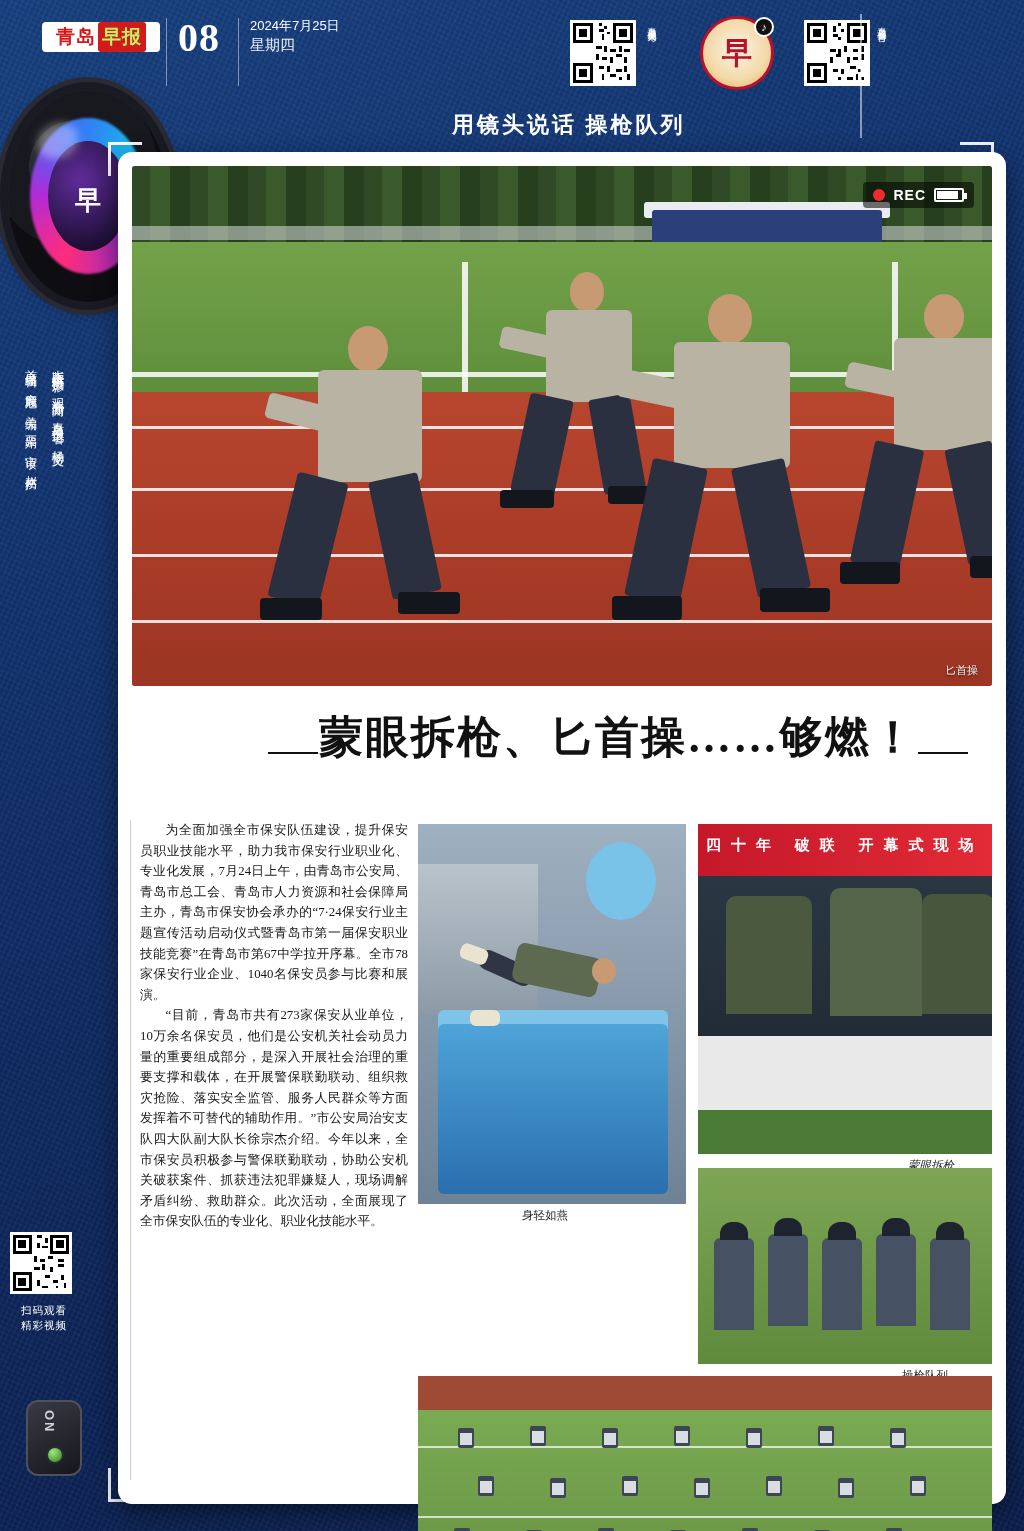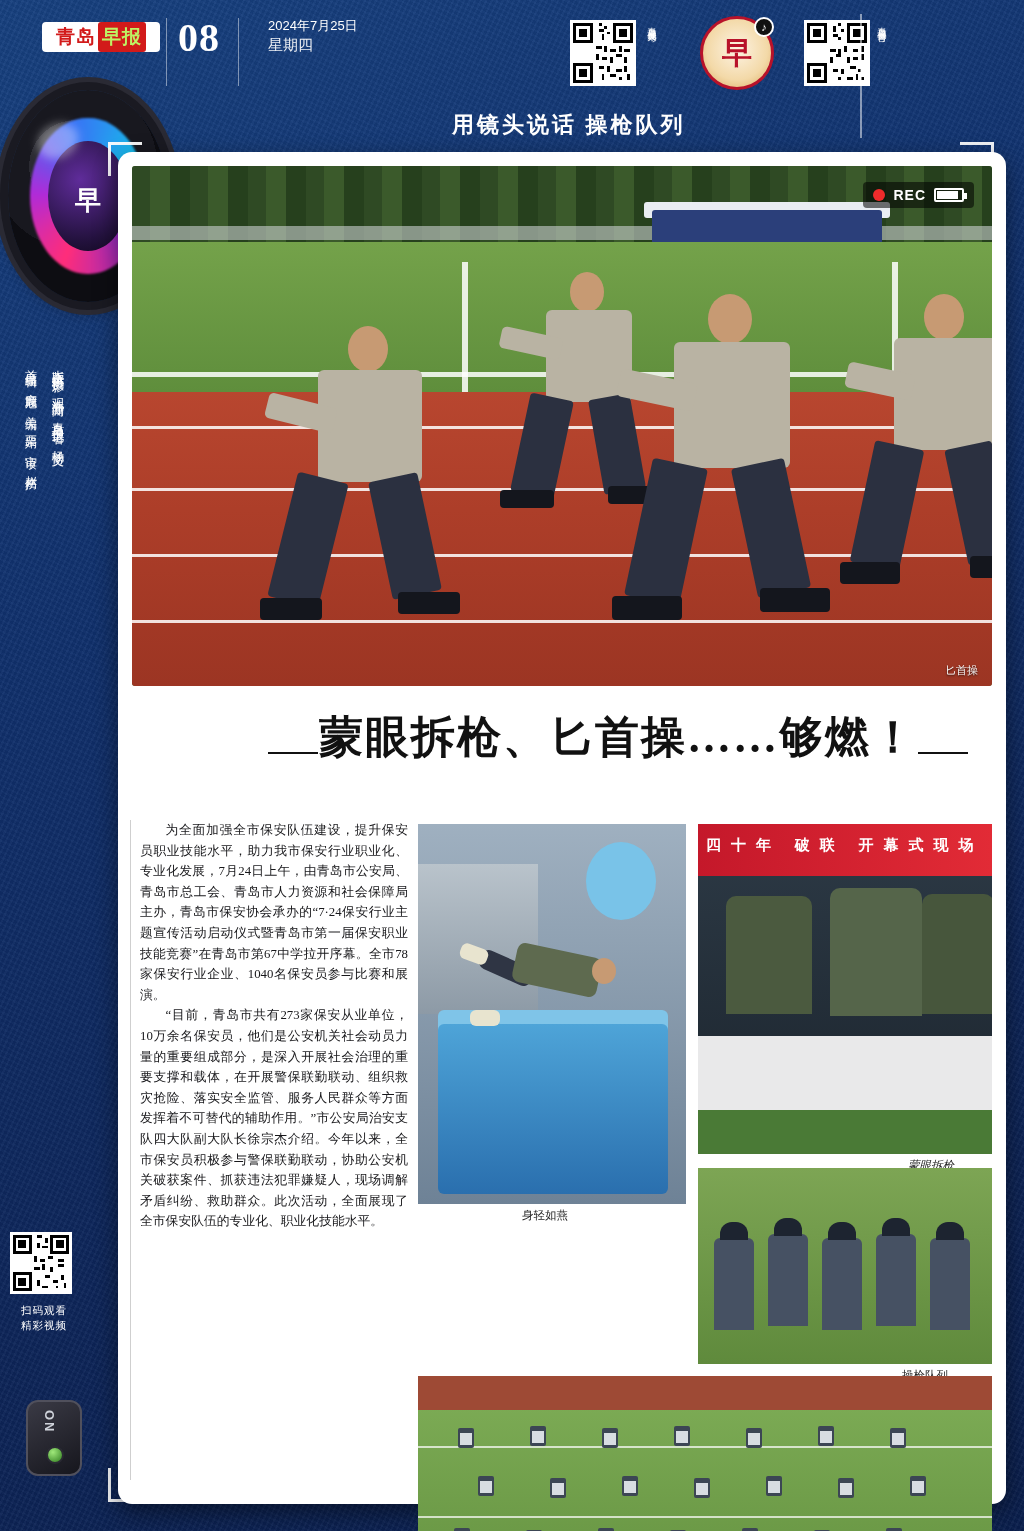--- a/index.html
+++ b/index.html
@@ -35,21 +35,21 @@
     color:#bef264; background:#d21a1a; font-size:19px; font-weight:bold;
     padding:2px 4px; margin-left:2px; border-radius:3px; letter-spacing:1px;
   }
   .mh-sep { position:absolute; width:1px; background:rgba(255,255,255,.45); }
   .mh-pageno {
     position:absolute; left:178px; top:14px;
     color:#ffffff; font-size:40px; font-weight:bold; letter-spacing:1px;
     font-family:"Liberation Serif", serif;
   }
   .mh-date {
-    position:absolute; left:268px; top:16px;
+    position:absolute; left:250px; top:16px;
     color:#ffffff; font-size:13px; line-height:19px;
   }
   .mh-date .d2 { font-size:15px; opacity:.92; }
   .qr-left {
     position:absolute; left:570px; top:20px; width:66px; height:66px;
     background:#ffffff; padding:3px;
   }
   .qr-left .qrimg, .qr-right .qrimg, .qr-bottom .qrimg { width:100%; height:100%; }
   .qr-caption {
     position:absolute; color:#fff; font-size:9px; writing-mode:vertical-rl;

